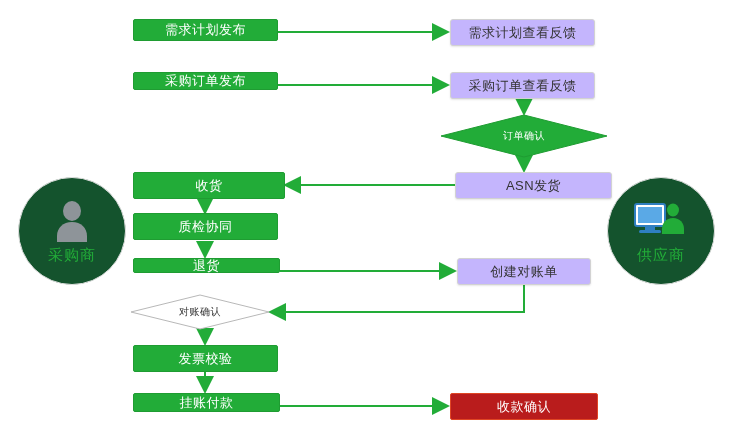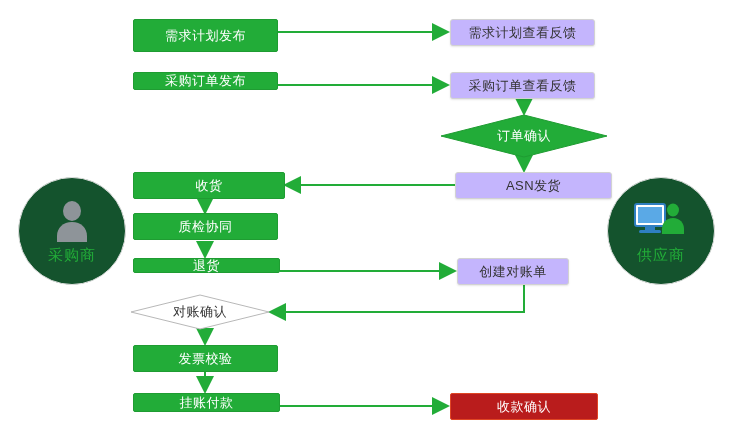--- a/index.html
+++ b/index.html
@@ -38,21 +38,21 @@
     border:1px solid #e04524;
     border-radius:2px;
   }
   .diamond-wrap{
     position:absolute;
     display:flex;align-items:center;justify-content:center;
   }
   .diamond-wrap svg{position:absolute;left:0;top:0;}
   .diamond-label{
     position:relative;
-    font-size:13px;
+    font-size:10px;
     white-space:nowrap;
     letter-spacing:0.5px;
   }
   .diamond-green .diamond-label{color:#ffffff;}
   .diamond-white .diamond-label{color:#333333;}
 
   .actor{
     position:absolute;
     width:106px;height:106px;
     border-radius:50%;
@@ -123,21 +123,21 @@
       <rect x="5" y="9" width="24" height="16" fill="#5aa9e6"></rect>
       <rect x="12" y="29" width="10" height="3" fill="#2f7fc1"></rect>
       <rect x="6" y="32" width="22" height="3" rx="1.5" fill="#2f7fc1"></rect>
       <ellipse cx="40" cy="12" rx="6" ry="6.5" fill="#22ac38"></ellipse>
       <path d="M40 20c-7 0-11 5-11 11v5h22v-5c0-6-4-11-11-11z" fill="#22ac38"></path>
     </svg>
   </div>
   <div class="actor-label">供应商</div>
 </div>
 
-<div class="node green" style="left:133px;top:19px;width:145px;height:33px;">需求计划发布</div>
+<div class="node green" style="left:133px;top:19px;width:145px;height:22px;">需求计划发布</div>
 
 <div class="node white" style="left:450px;top:19px;width:145px;height:27px;">需求计划查看反馈</div>
 
 <div class="node green" style="left:133px;top:72px;width:145px;height:18px;">采购订单发布</div>
 
 <div class="node white" style="left:450px;top:72px;width:145px;height:27px;">采购订单查看反馈</div>
 
 <div class="diamond-wrap diamond-green" style="left:440px;top:114px;width:168px;height:44px;">
   <svg width="168" height="44" viewBox="0 0 168 44">
     <polygon points="84,1 167,22 84,43 1,22" fill="#22ac38" stroke="#1f9c32" stroke-width="1"></polygon>
@@ -146,21 +146,21 @@
 </div>
 
 <div class="node green" style="left:133px;top:172px;width:152px;height:27px;">收货</div>
 
 <div class="node white" style="left:455px;top:172px;width:157px;height:27px;">ASN发货</div>
 
 <div class="node green" style="left:133px;top:213px;width:145px;height:27px;">质检协同</div>
 
 <div class="node green" style="left:133px;top:258px;width:147px;height:15px;">退货</div>
 
-<div class="node white" style="left:457px;top:258px;width:112px;height:27px;">创建对账单</div>
+<div class="node white" style="left:457px;top:258px;width:134px;height:27px;">创建对账单</div>
 
 <div class="diamond-wrap diamond-white" style="left:130px;top:294px;width:140px;height:36px;">
   <svg width="140" height="36" viewBox="0 0 140 36">
     <polygon points="70,1 139,18 70,35 1,18" fill="#ffffff" stroke="#b8b8b8" stroke-width="1"></polygon>
   </svg>
   <span class="diamond-label">对账确认</span>
 </div>
 
 <div class="node green" style="left:133px;top:345px;width:145px;height:27px;">发票校验</div>
 

